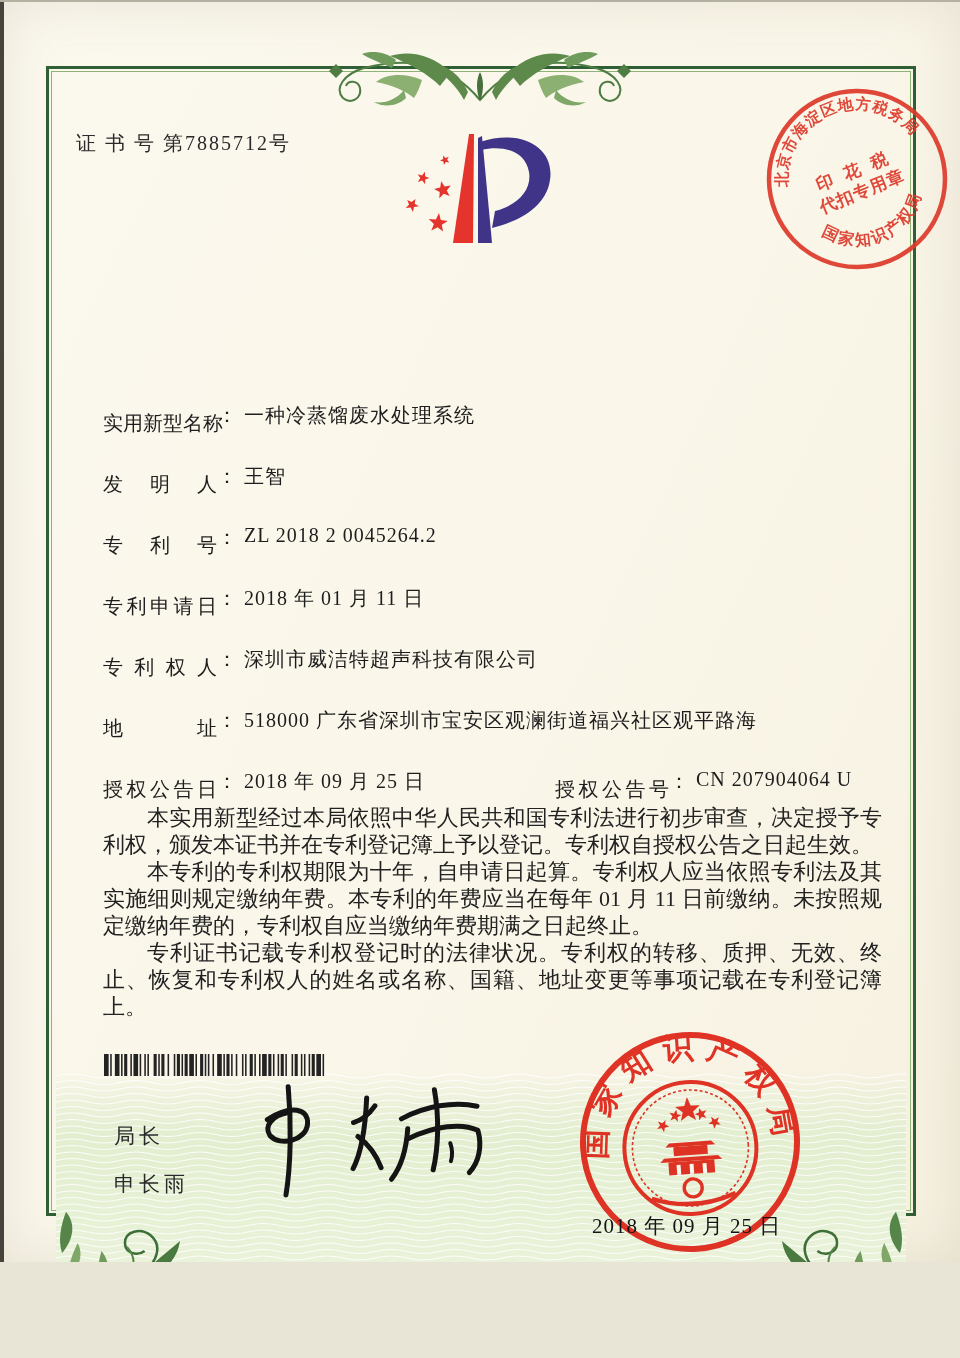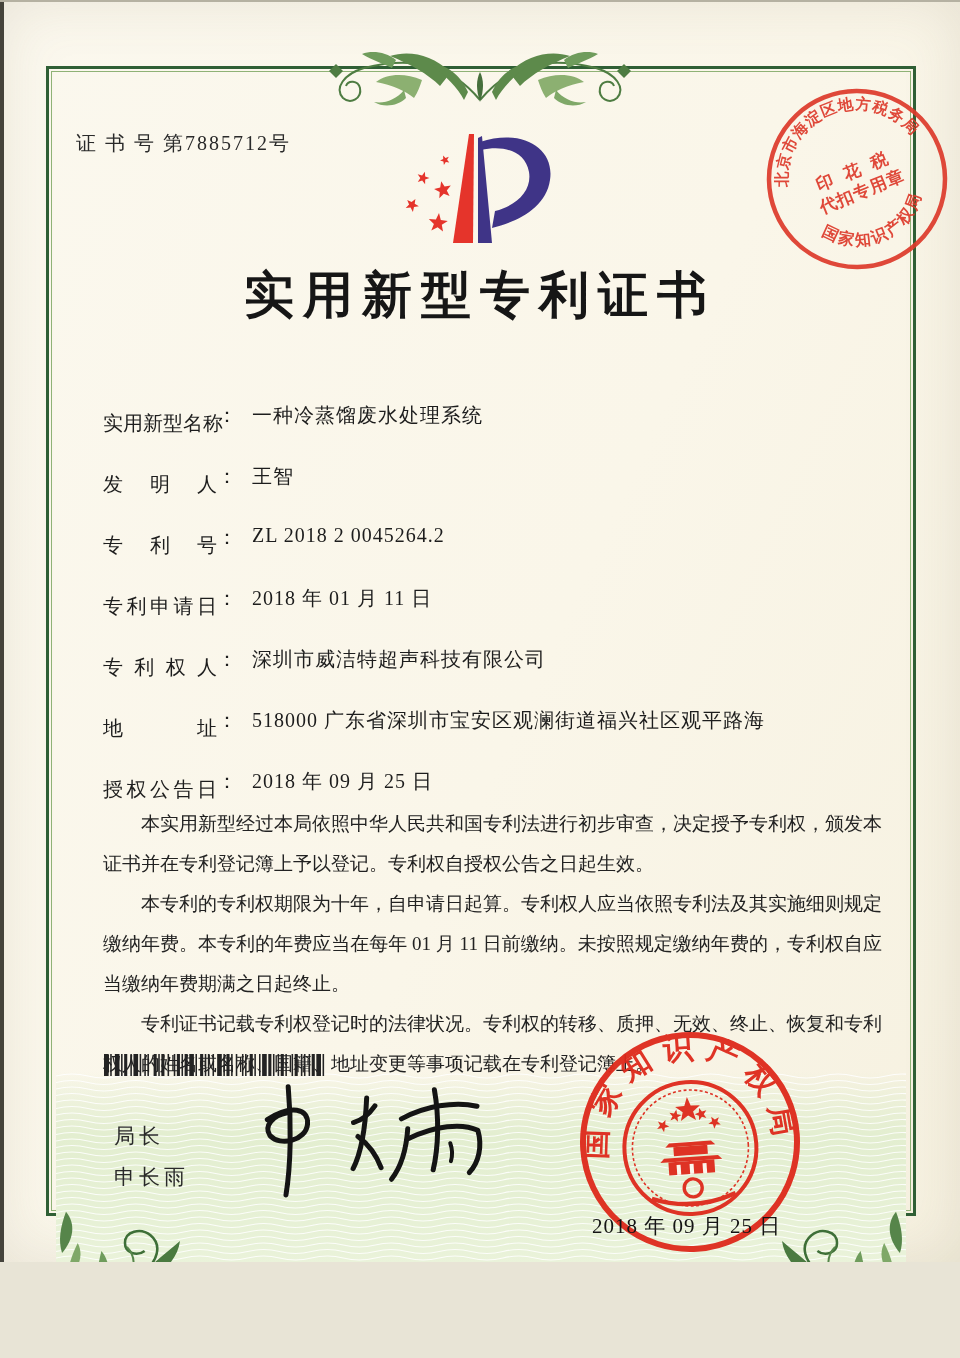--- a/index.html
+++ b/index.html
@@ -28,33 +28,33 @@
   .logo{position:absolute;left:385px;top:118px;width:190px;height:140px;}
   .tax-stamp{position:absolute;left:762px;top:84px;width:190px;height:190px;opacity:.92;}
   .title{position:absolute;left:0;right:0;top:262px;text-align:center;
          font-size:50px;font-weight:bold;letter-spacing:9px;color:#161616;}
 
   .fields{position:absolute;left:103px;top:0;right:60px;}
   .frow{position:absolute;left:0;right:0;white-space:nowrap;font-size:20px;}
   .flabel{display:inline-block;width:114px;text-align:justify;text-align-last:justify;
           white-space:nowrap;vertical-align:top;margin-top:8px;}
   .fcolon{display:inline-block;vertical-align:top;}
-  .fvalue{display:inline-block;margin-left:10px;vertical-align:top;letter-spacing:1px;}
+  .fvalue{display:inline-block;margin-left:2px;vertical-align:top;letter-spacing:1px;}
   .addr-l2{display:block;letter-spacing:1px;}
   .grant-no-group{position:absolute;left:452px;top:0;}
 
-  .paragraphs{position:absolute;left:103px;right:78px;top:804px;font-size:19px;
-              line-height:40px;text-align:justify;color:#222;}
+  .paragraphs{position:absolute;left:103px;right:78px;top:804px;font-size:22px;
+              line-height:27px;text-align:justify;color:#222;}
   .paragraphs p{margin:0;text-indent:2em;}
 
   .barcode{position:absolute;left:104px;top:1054px;width:254px;height:22px;}
 
   .signer{position:absolute;left:114px;top:1122px;font-family:Liberation Mono, monospace;
           font-size:21px;color:#2a2a2a;letter-spacing:4px;}
-  .signer .name{margin-top:13px;}
+  .signer .name{margin-top:20px;}
   .signature{position:absolute;left:250px;top:1076px;width:240px;height:122px;transform:rotate(-2deg);}
 
   .office-stamp{position:absolute;left:574px;top:1026px;width:232px;height:232px;opacity:.95;}
   .stamp-date{position:absolute;left:592px;top:1212px;font-size:21px;letter-spacing:1px;color:#141414;z-index:5;}
 
   .footer{position:absolute;left:0;right:0;top:1270px;text-align:center;font-size:20px;letter-spacing:2px;color:#2c2c2c;}
 </style>
 </head>
 <body>
 
@@ -105,21 +105,20 @@
         <textPath href="#taxTopArc" startOffset="50%" text-anchor="middle">北京市海淀区地方税务局</textPath>
       </text>
       <text font-size="16" font-weight="bold" letter-spacing="2">
         <textPath href="#taxBotArc" startOffset="50%" text-anchor="middle">国家知识产权局</textPath>
       </text>
       <text x="95" y="92" text-anchor="middle" font-size="17" font-weight="bold" letter-spacing="4">印 花 税</text>
       <text x="95" y="114" text-anchor="middle" font-size="17" font-weight="bold" letter-spacing="1">代扣专用章</text>
     </g>
   </svg>
 
-  <div class="title">实用新型专利证书</div>
 
   <div class="fields">
     <div class="frow" style="top:402px">
       <span class="flabel">实用新型名称</span><span class="fcolon">：</span>
       <span class="fvalue">一种冷蒸馏废水处理系统</span>
     </div>
     <div class="frow" style="top:463px">
       <span class="flabel">发明人</span><span class="fcolon">：</span>
       <span class="fvalue">王智</span>
     </div>
@@ -137,20 +136,24 @@
     </div>
     <div class="frow" style="top:707px">
       <span class="flabel">地址</span><span class="fcolon">：</span>
       <span class="fvalue">
         <span>518000 广东省深圳市宝安区观澜街道福兴社区观平路海</span>
       </span>
     </div>
     <div class="frow" style="top:768px">
       <span class="flabel">授权公告日</span><span class="fcolon">：</span>
       <span class="fvalue">2018 年 09 月 25 日</span>
+      <span class="grant-no-group">
+        <span class="flabel">授权公告号</span><span class="fcolon">：</span>
+        <span class="fvalue">CN 207904064 U</span>
+      </span>
     </div>
   </div>
 
   <div class="paragraphs">
     <p>本实用新型经过本局依照中华人民共和国专利法进行初步审查，决定授予专利权，颁发本证书并在专利登记簿上予以登记。专利权自授权公告之日起生效。</p>
     <p>本专利的专利权期限为十年，自申请日起算。专利权人应当依照专利法及其实施细则规定缴纳年费。本专利的年费应当在每年 01 月 11 日前缴纳。未按照规定缴纳年费的，专利权自应当缴纳年费期满之日起终止。</p>
     <p>专利证书记载专利权登记时的法律状况。专利权的转移、质押、无效、终止、恢复和专利权人的姓名或名称、国籍、地址变更等事项记载在专利登记簿上。</p>
   </div>
 
   <div class="green-panel">

